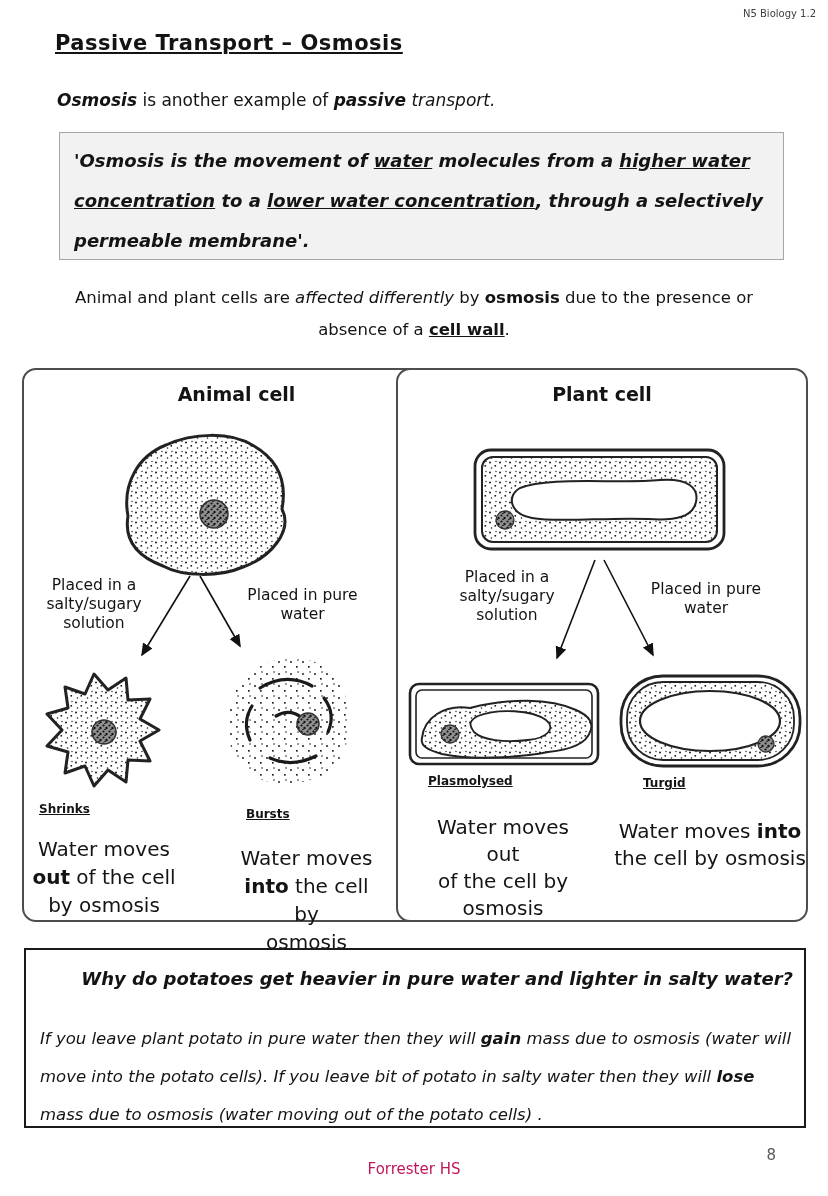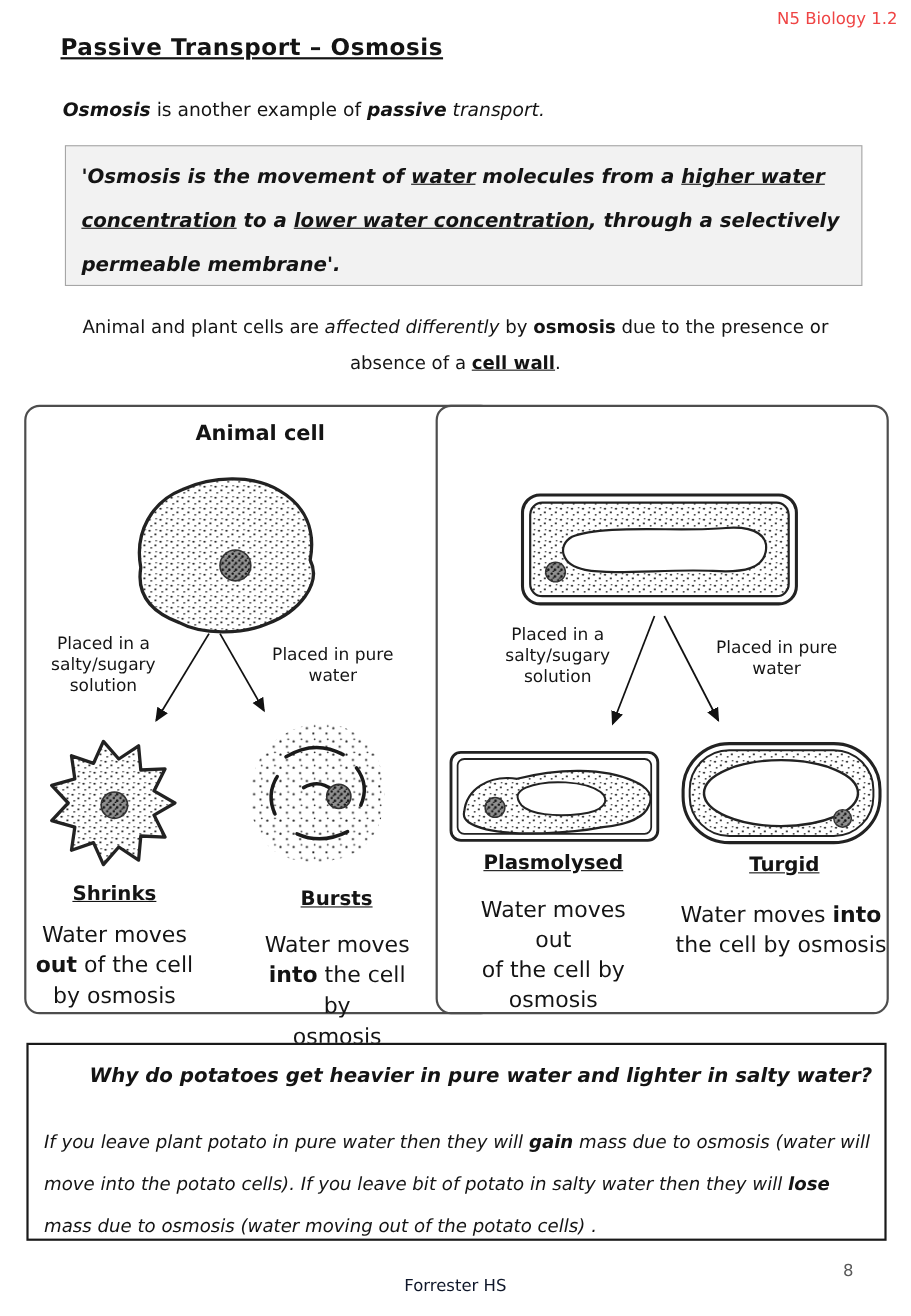--- a/index.html
+++ b/index.html
@@ -13,21 +13,21 @@
   }
   .abs { position: absolute; }
   .b  { font-weight: bold; }
   .i  { font-style: italic; }
   .bi { font-weight: bold; font-style: italic; }
   .u  { text-decoration: underline; }
   .bu { font-weight: bold; text-decoration: underline; }
 
   .course-ref {
     top: 8px; right: 12px;
-    font-size: 15px; color: #ef4444;
+    font-size: 10px; color: #404040;
   }
   .page-title {
     left: 55px; top: 31px;
     font-size: 21px; font-weight: bold; text-decoration: underline;
     letter-spacing: 0.5px;
   }
   .intro {
     left: 57px; top: 90px;
     font-size: 17px;
   }
@@ -50,39 +50,39 @@
   .panel-plant  { left: 396px; top: 368px; width: 412px; height: 554px; }
   .panel-title {
     top: 13px; left: 0; width: 100%;
     text-align: center; font-size: 19px; font-weight: bold;
   }
   .panel svg.diagram { left: 0; top: 0; }
   .cond-label, .result-caption {
     text-align: center; font-size: 15.5px; line-height: 19px;
   }
   .result-label {
-    text-align: center; font-size: 18px; font-weight: bold; text-decoration: underline;
+    font-size: 12px; font-weight: bold; text-decoration: underline;
   }
   .result-caption { font-size: 20px; line-height: 28px; }
 
   .potato-box {
     left: 24px; top: 948px; width: 782px; height: 180px;
     border: 2px solid #1a1a1a; background: #fff;
   }
   .potato-question {
     left: 15px; top: 18px; width: 752px;
     font-size: 18px; font-weight: bold; font-style: italic; text-align: right;
   }
   .potato-answer {
     left: 14px; top: 70px; width: 754px;
     font-size: 16.5px; font-style: italic; line-height: 38px;
   }
   .footer-school {
     left: 0; width: 100%; top: 1160px;
-    text-align: center; font-size: 15px; color: #0f172a;
+    text-align: center; font-size: 15px; color: #be185d;
   }
   .footer-page {
     right: 52px; top: 1146px;
     font-size: 15px; color: #595959;
   }
   line.arrow { stroke: #111; stroke-width: 1.6; }
 </style>
 </head>
 <body>
 
@@ -158,20 +158,21 @@
   <div class="abs cond-label" style="left:206px; top:216px; width:145px;">Placed in pure water</div>
 
   <div class="abs result-label" style="left:15px; top:432px; width:130px;">Shrinks</div>
   <div class="abs result-caption" style="left:5px; top:465px; width:150px;"><span>Water moves</span><br><span class="b">out</span><span> of the cell</span><br><span>by osmosis</span></div>
 
   <div class="abs result-label" style="left:222px; top:437px; width:120px;">Bursts</div>
   <div class="abs result-caption" style="left:210px; top:474px; width:145px;"><span>Water moves</span><br><span class="b">into</span><span> the cell by</span><br><span>osmosis</span></div>
 </div>
 
 <div class="abs panel panel-plant">
+  <div class="abs panel-title">Plant cell</div>
 
   <svg class="abs diagram" width="407" height="549" viewBox="0 0 407 549">
 
     <g>
       <rect x="77" y="80" width="249" height="99" rx="16" fill="#fff" stroke="#222" stroke-width="2.8"></rect>
       <rect x="84" y="87" width="235" height="85" rx="11" fill="url(#stip)" stroke="#222" stroke-width="2"></rect>
       <path d="M 122 118 C 150 106 220 114 262 110 C 290 108 301 118 298 132 C 295 146 280 151 250 149 C 210 147 160 153 134 148 C 112 144 108 126 122 118 Z" fill="#fff" stroke="#222" stroke-width="2"></path>
       <circle cx="107" cy="150" r="9" fill="url(#nuc)" stroke="#333" stroke-width="1.3"></circle>
     </g>
 

